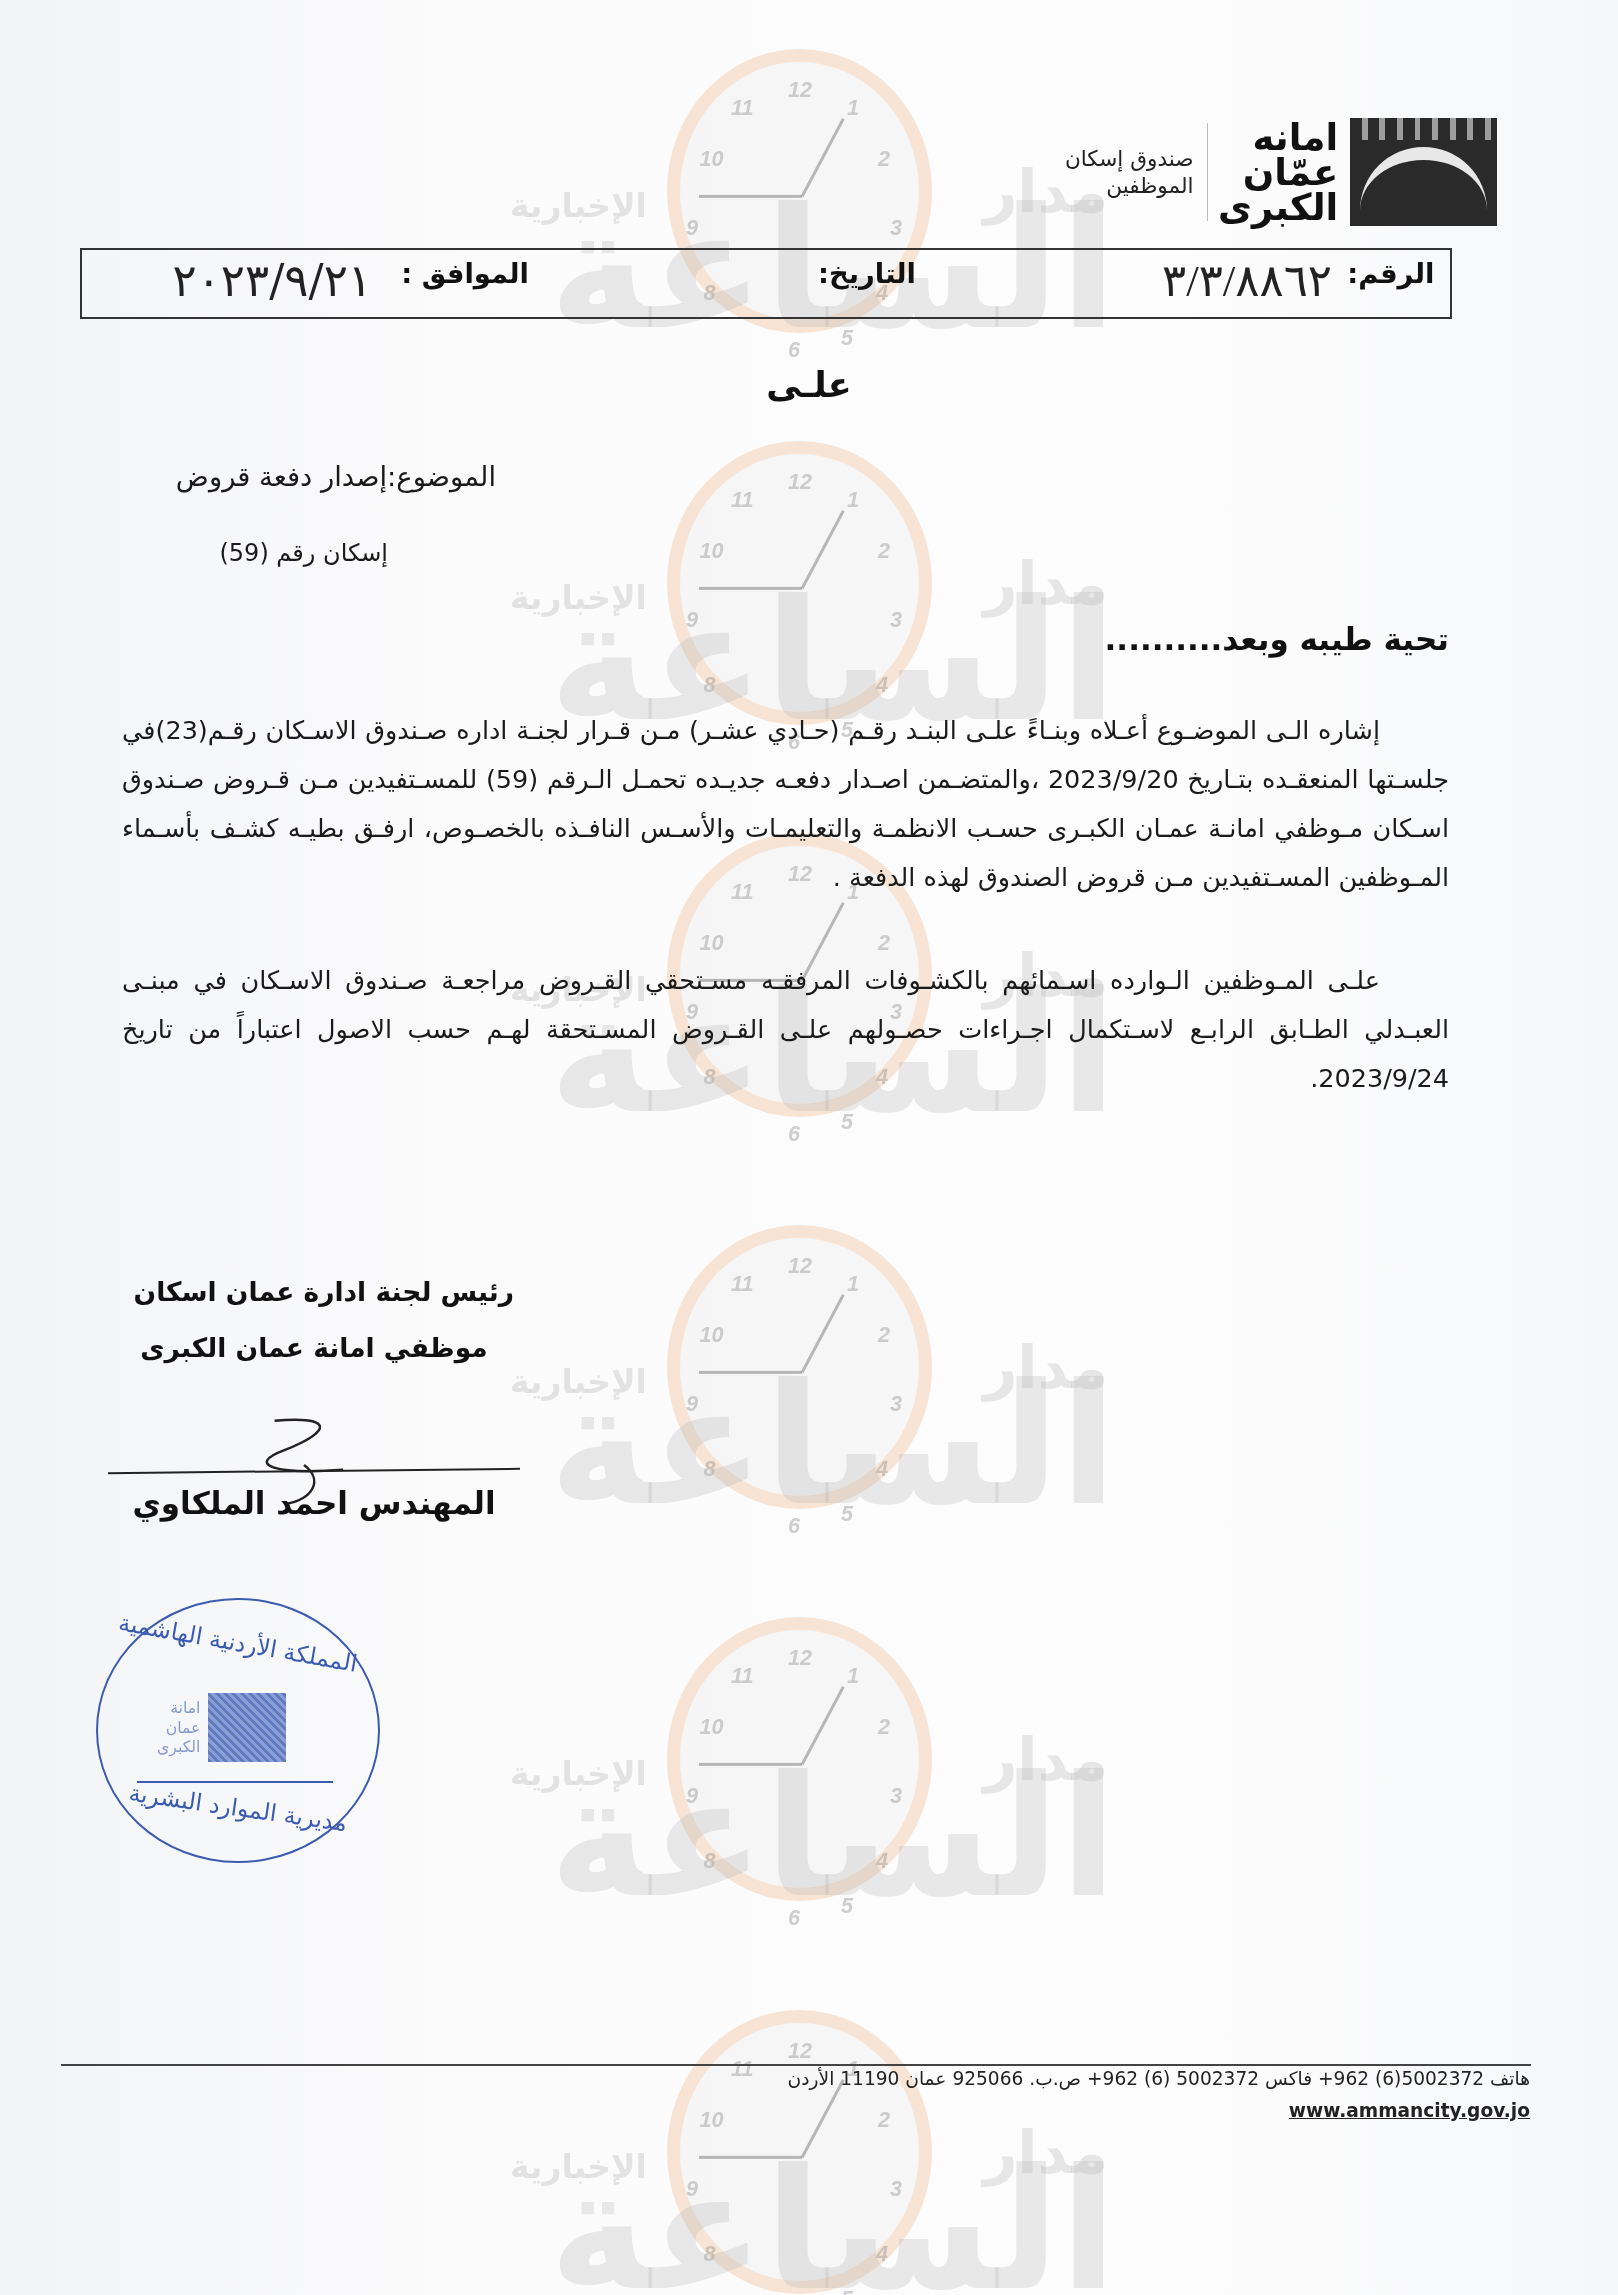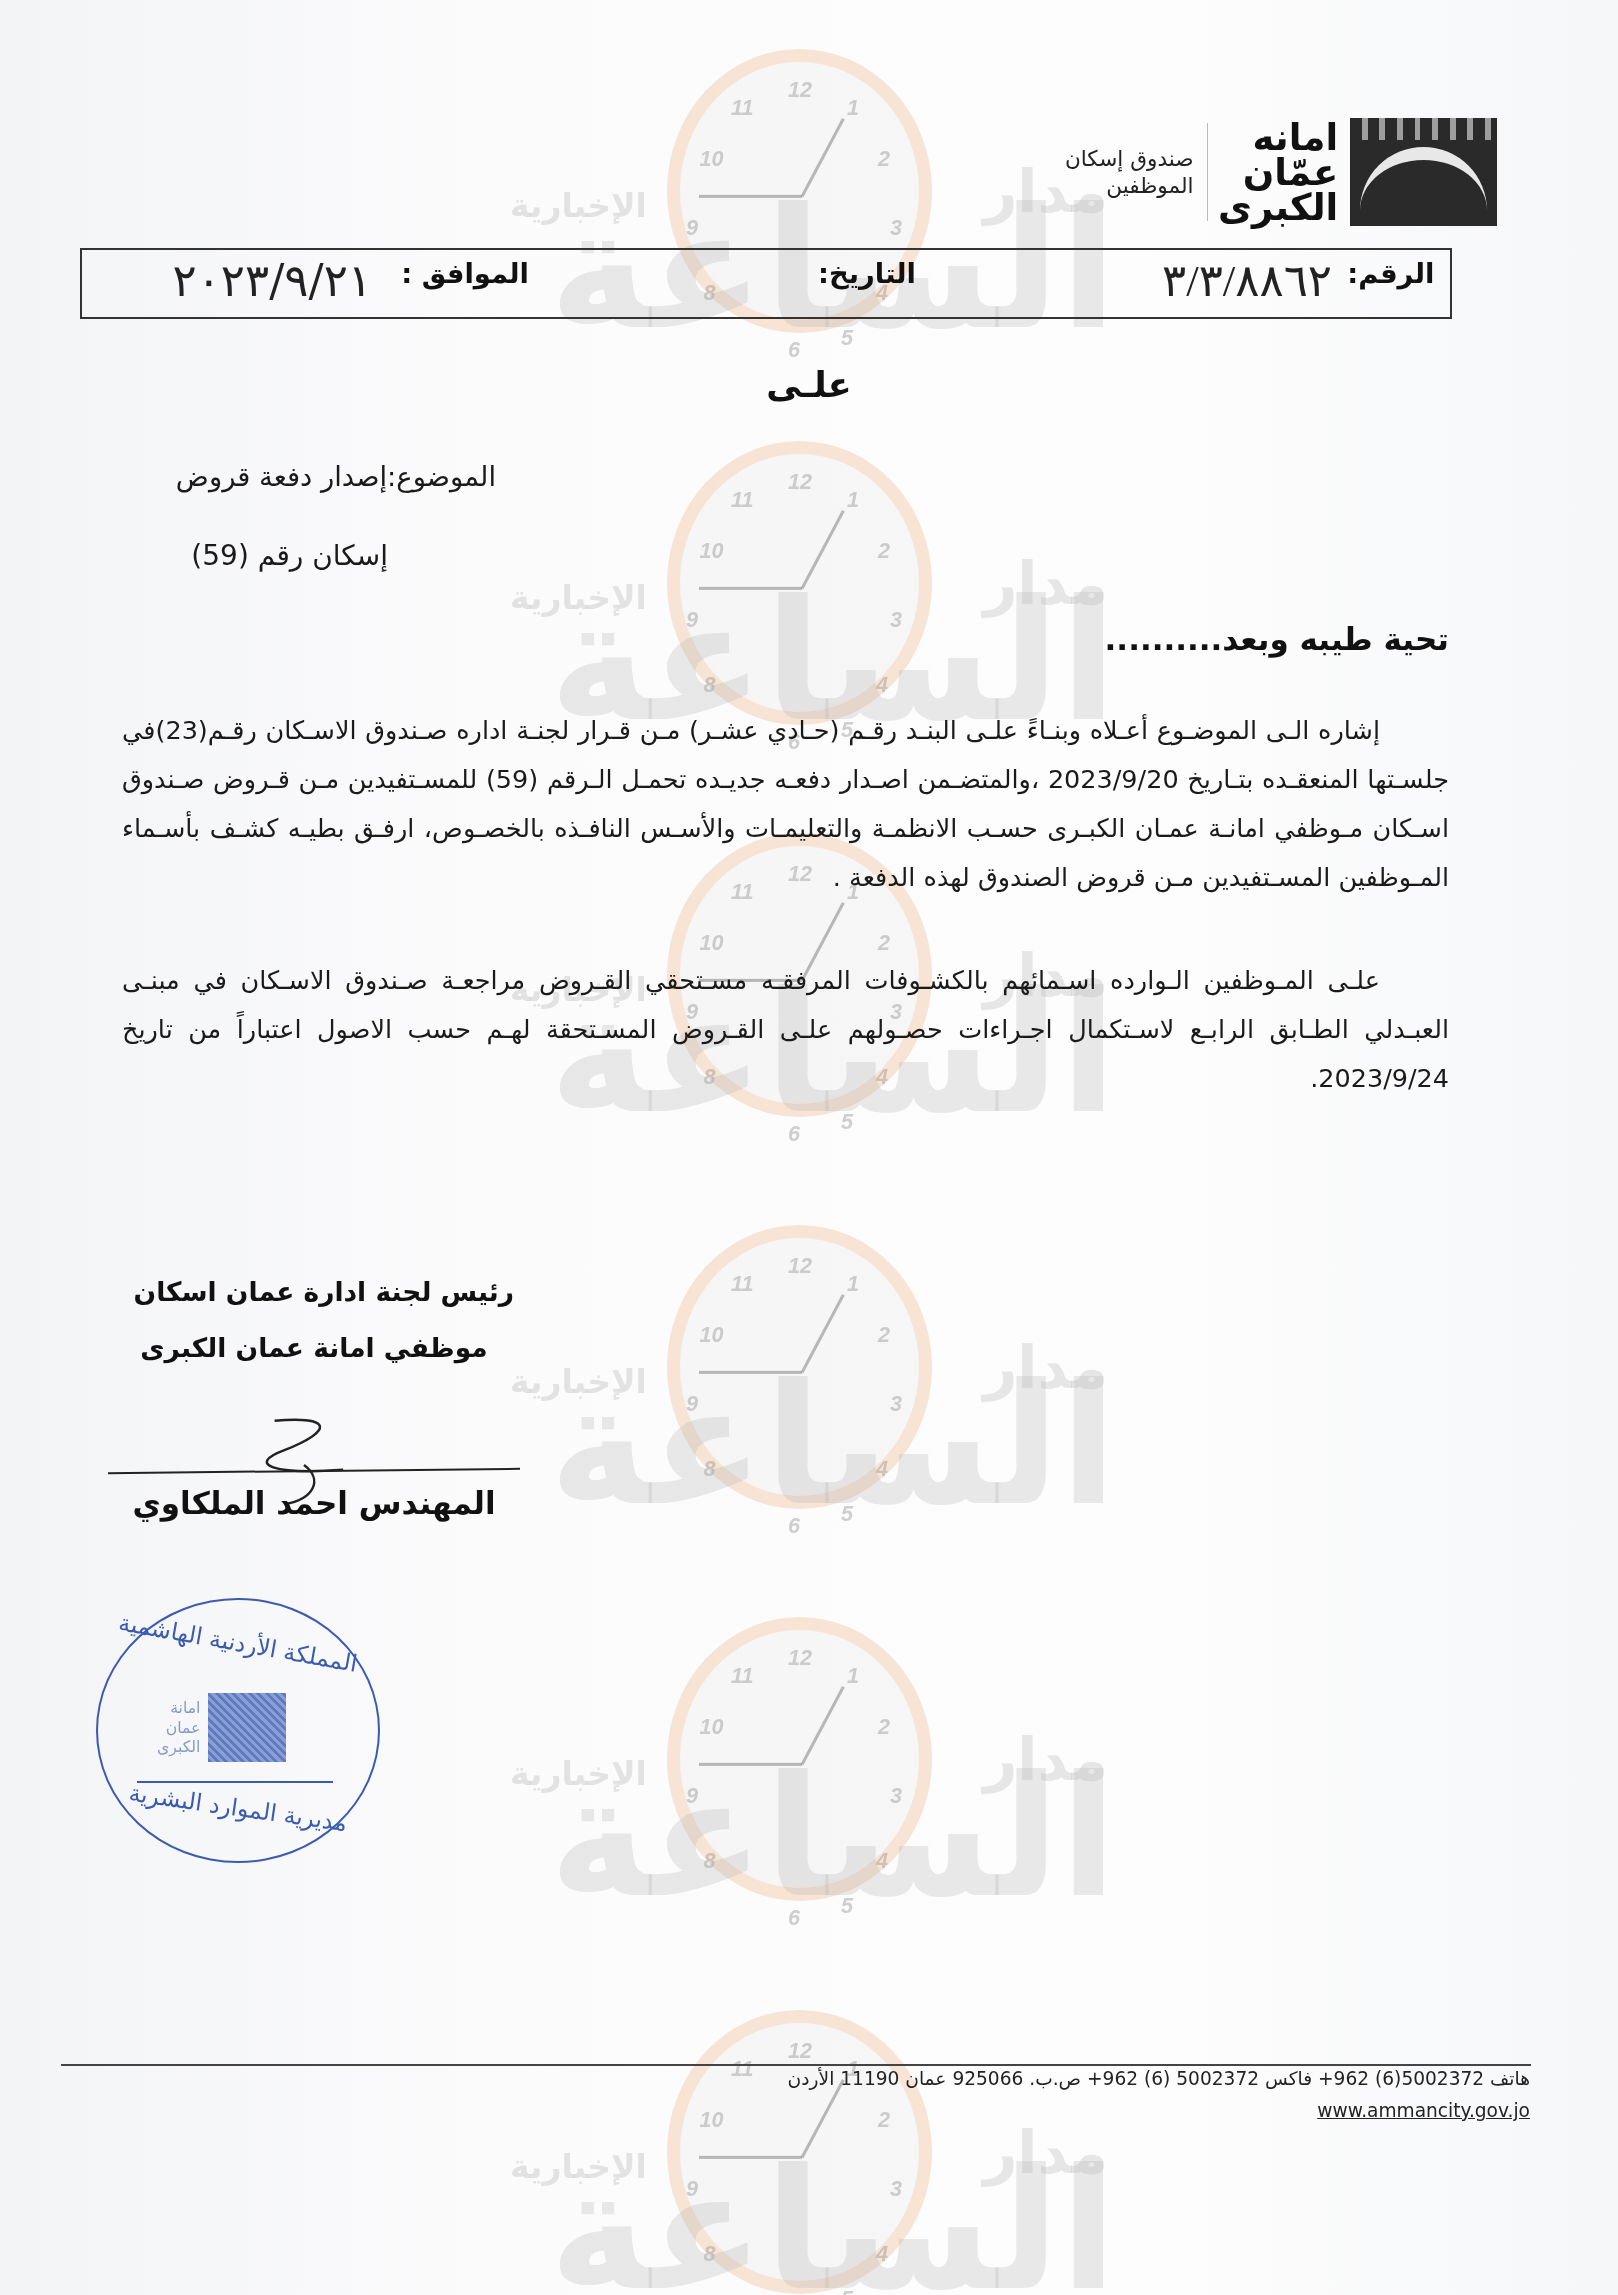--- a/index.html
+++ b/index.html
@@ -33,21 +33,21 @@
   .logo .emblem .arch { position: absolute; left: 9.8px; top: 29px; width: 127px; height: 78px; border-top: 13.7px solid #e8e8e8; border-radius: 64px 64px 0 0; box-sizing: border-box; }
   .logo .emblem .crest { position: absolute; left: 0; top: 0; width: 147px; height: 21.6px; background: repeating-linear-gradient(90deg, #2a2a2a 0 11.8px, #cfcfcf 11.8px 17.6px); opacity: .7; }
 
   
   .refbox { position: absolute; left: 80px; top: 248px; width: 1372px; height: 71px; border: 2px solid #333; box-sizing: border-box; direction: rtl; }
   .refbox .lbl { position: absolute; top: 7.8px; font-weight: bold; font-size: 27.4px; color: #111; }
   .refbox .hand { position: absolute; top: 3.9px; font-family: "DejaVu Serif", serif; font-size: 45px; color: #222; font-weight: normal; letter-spacing: 2px; }
 
   .title { position: absolute; left: 0; width: 1618px; top: 365px; text-align: center; font-weight: bold; font-size: 35px; color: #111; }
   .subject { position: absolute; right: 1122px; top: 461px; font-size: 27.4px; direction: rtl; text-align: right; color: #1a1a1a; white-space: nowrap; }
-  .subject2 { position: absolute; right: 1230px; top: 539px; font-size: 28px; direction: rtl; color: #1a1a1a; white-space: nowrap; }
+  .subject2 { position: absolute; right: 1230px; top: 539px; font-size: 24px; direction: rtl; color: #1a1a1a; white-space: nowrap; }
 
   .greeting { position: absolute; right: 169px; top: 621px; font-weight: bold; font-size: 31px; direction: rtl; color: #111; white-space: nowrap; }
 
   .body-text { position: absolute; left: 122px; width: 1327px; direction: rtl; text-align: justify; text-align-last: right; font-size: 25.5px; line-height: 49px; color: #1a1a1a; }
   .p1 { top: 706px; }
   .p2 { top: 956px; }
   .body-text p { margin: 0; text-indent: 69px; }
 
   .closing { position: absolute; left: 0; width: 1618px; top: 1122px; text-align: center; font-weight: bold; font-size: 31px; color: #111; }
 
@@ -60,21 +60,21 @@
   .stamp { position: absolute; left: 96px; top: 1598px; width: 284px; height: 265px; border: 2.9px solid #3a5bb0; border-radius: 50%; box-sizing: border-box; color: #3a5bb0; }
   .stamp .top { position: absolute; top: 29px; left: 0; width: 100%; text-align: center; font-size: 23.5px; direction: rtl; transform: rotate(10deg); }
   .stamp .bottom { position: absolute; bottom: 39px; left: 0; width: 100%; text-align: center; font-size: 23.5px; direction: rtl; transform: rotate(8deg); }
   .stamp .inner { position: absolute; left: 59px; top: 93px; width: 167px; height: 69px; display: flex; direction: ltr; align-items: center; }
   .stamp .inner .t { font-size: 15.7px; line-height: 19.6px; direction: rtl; text-align: right; color: rgba(58,91,176,0.6); margin-right: 7.8px; }
   .stamp .inner .e { width: 78px; height: 69px; background: repeating-linear-gradient(45deg, #3a5bb0 0 2.9px, #6f88cc 2.9px 5.9px); opacity: .8; }
   .stamp .rule { position: absolute; left: 39px; top: 181px; width: 196px; height: 2px; background: #3a5bb0; }
 
   .footer-line { position: absolute; left: 61px; width: 1470px; top: 2064px; height: 2px; background: #444; }
   .footer-addr { position: absolute; right: 88px; top: 2068px; font-size: 18.6px; direction: rtl; color: #222; white-space: nowrap; }
-  .footer-url { position: absolute; right: 88px; top: 2100px; font-size: 18.6px; color: #222; text-decoration: underline; font-weight: normal; }
+  .footer-url { position: absolute; right: 88px; top: 2100px; font-size: 18.6px; color: #222; text-decoration: underline; font-weight: bold; }
 </style>
 </head>
 <body>
 
 <div class="page">
 
   <div class="wm" style="top:39px;">
     <div class="clock">
         <span class="num" style="left: 108px; top: 15.7px;">12</span>
         <span class="num" style="left: 167px; top: 33px;">1</span>

